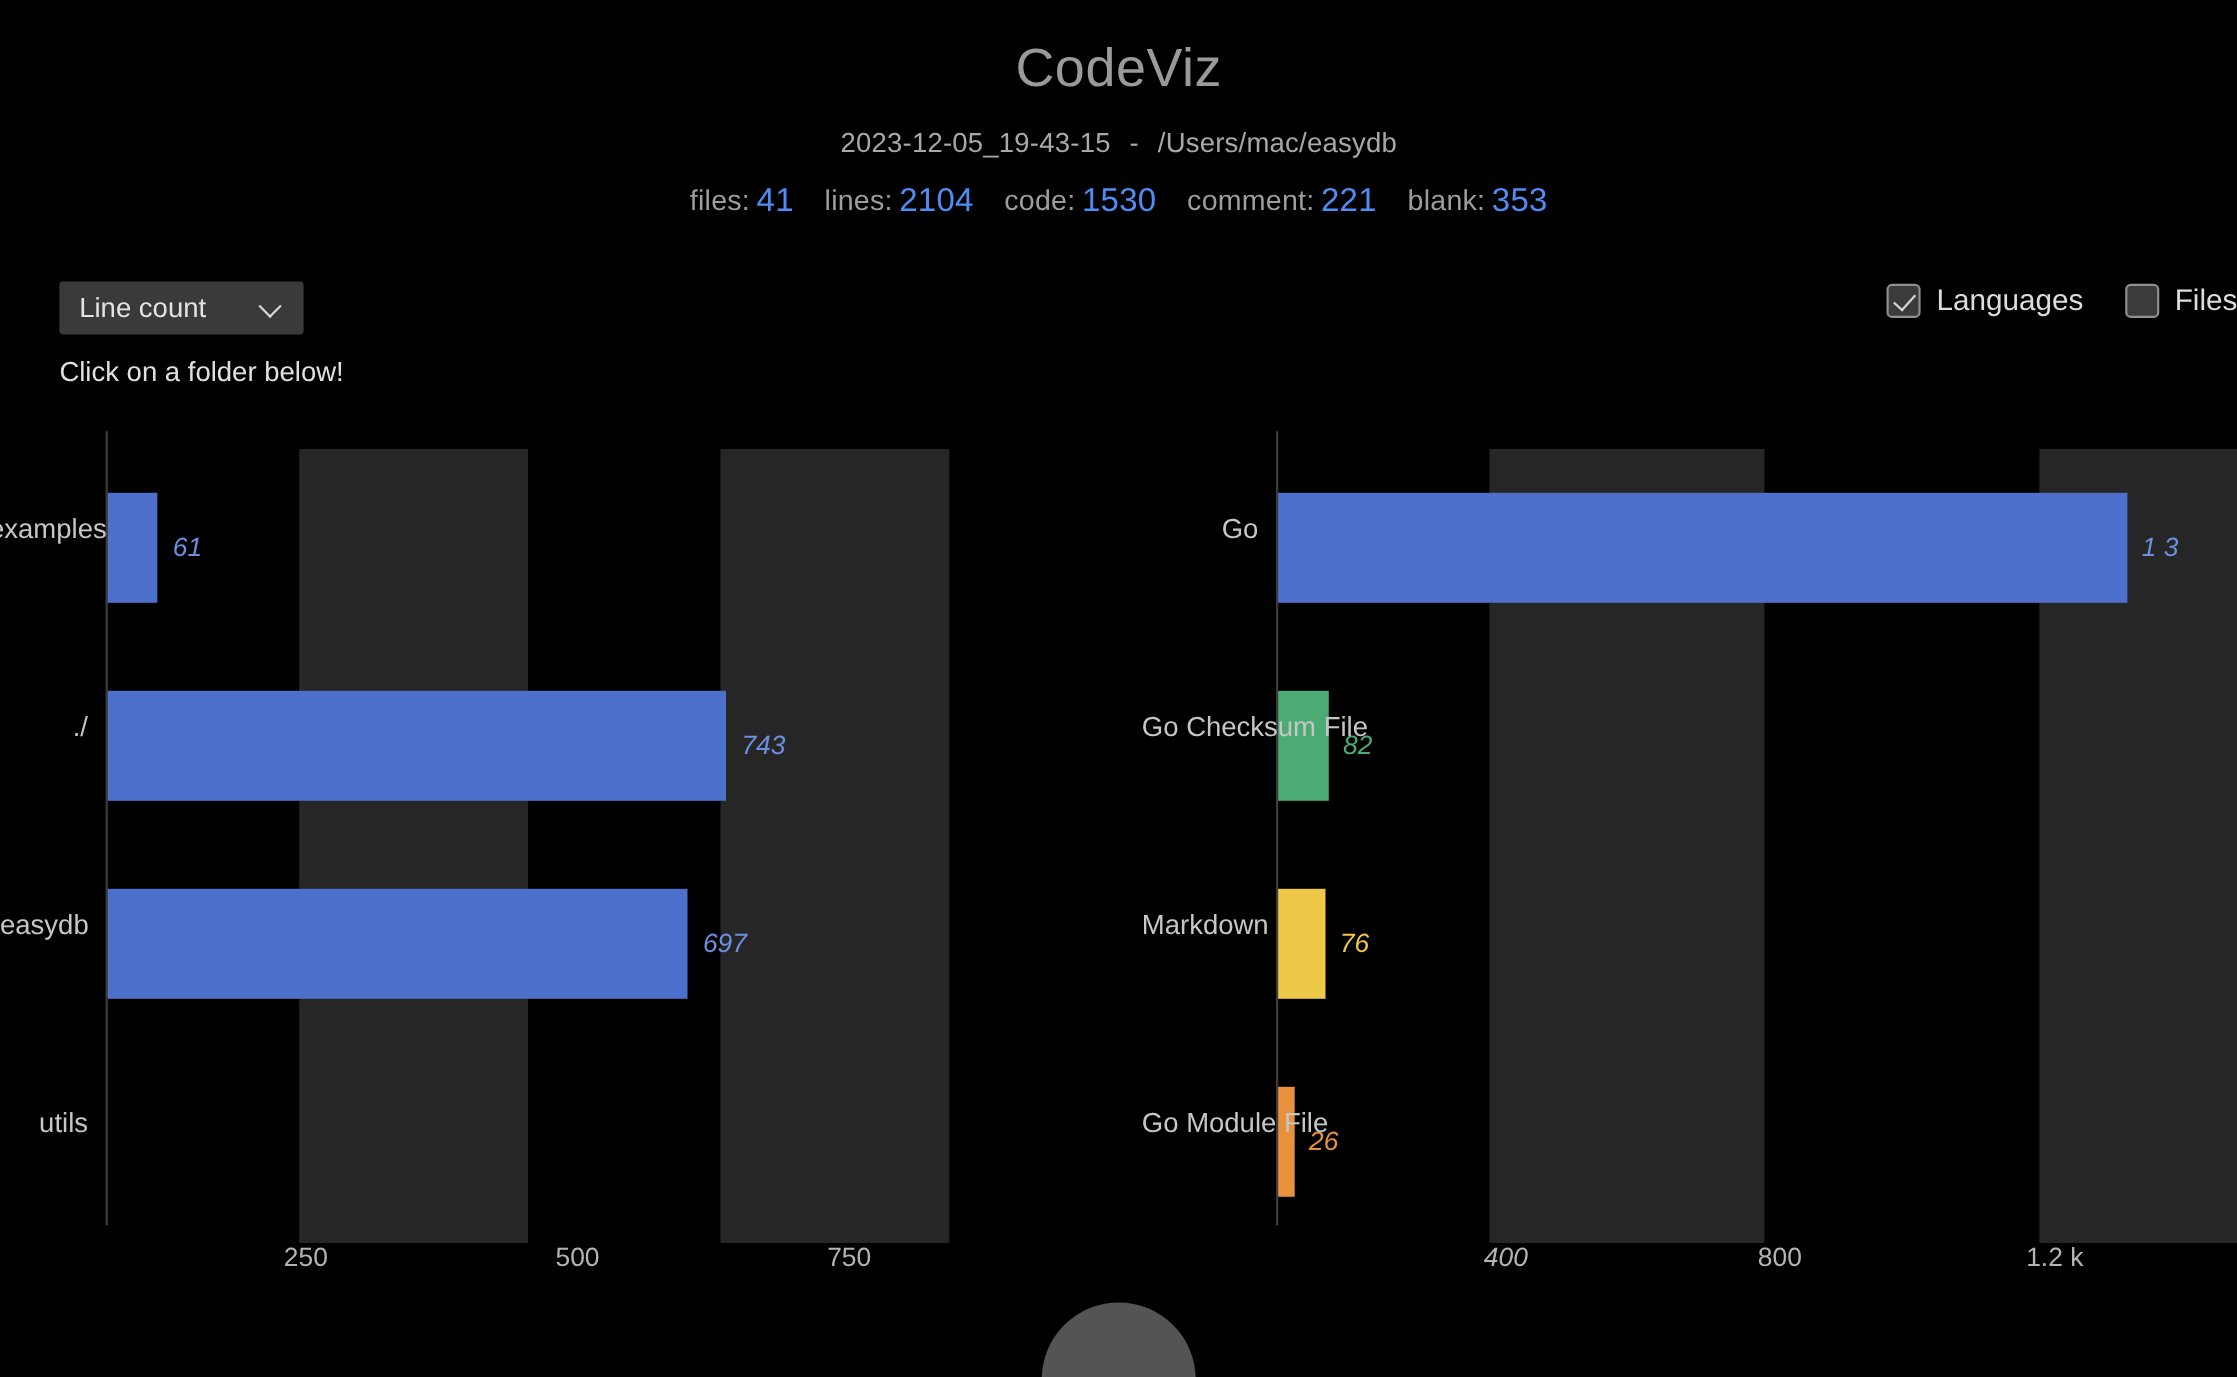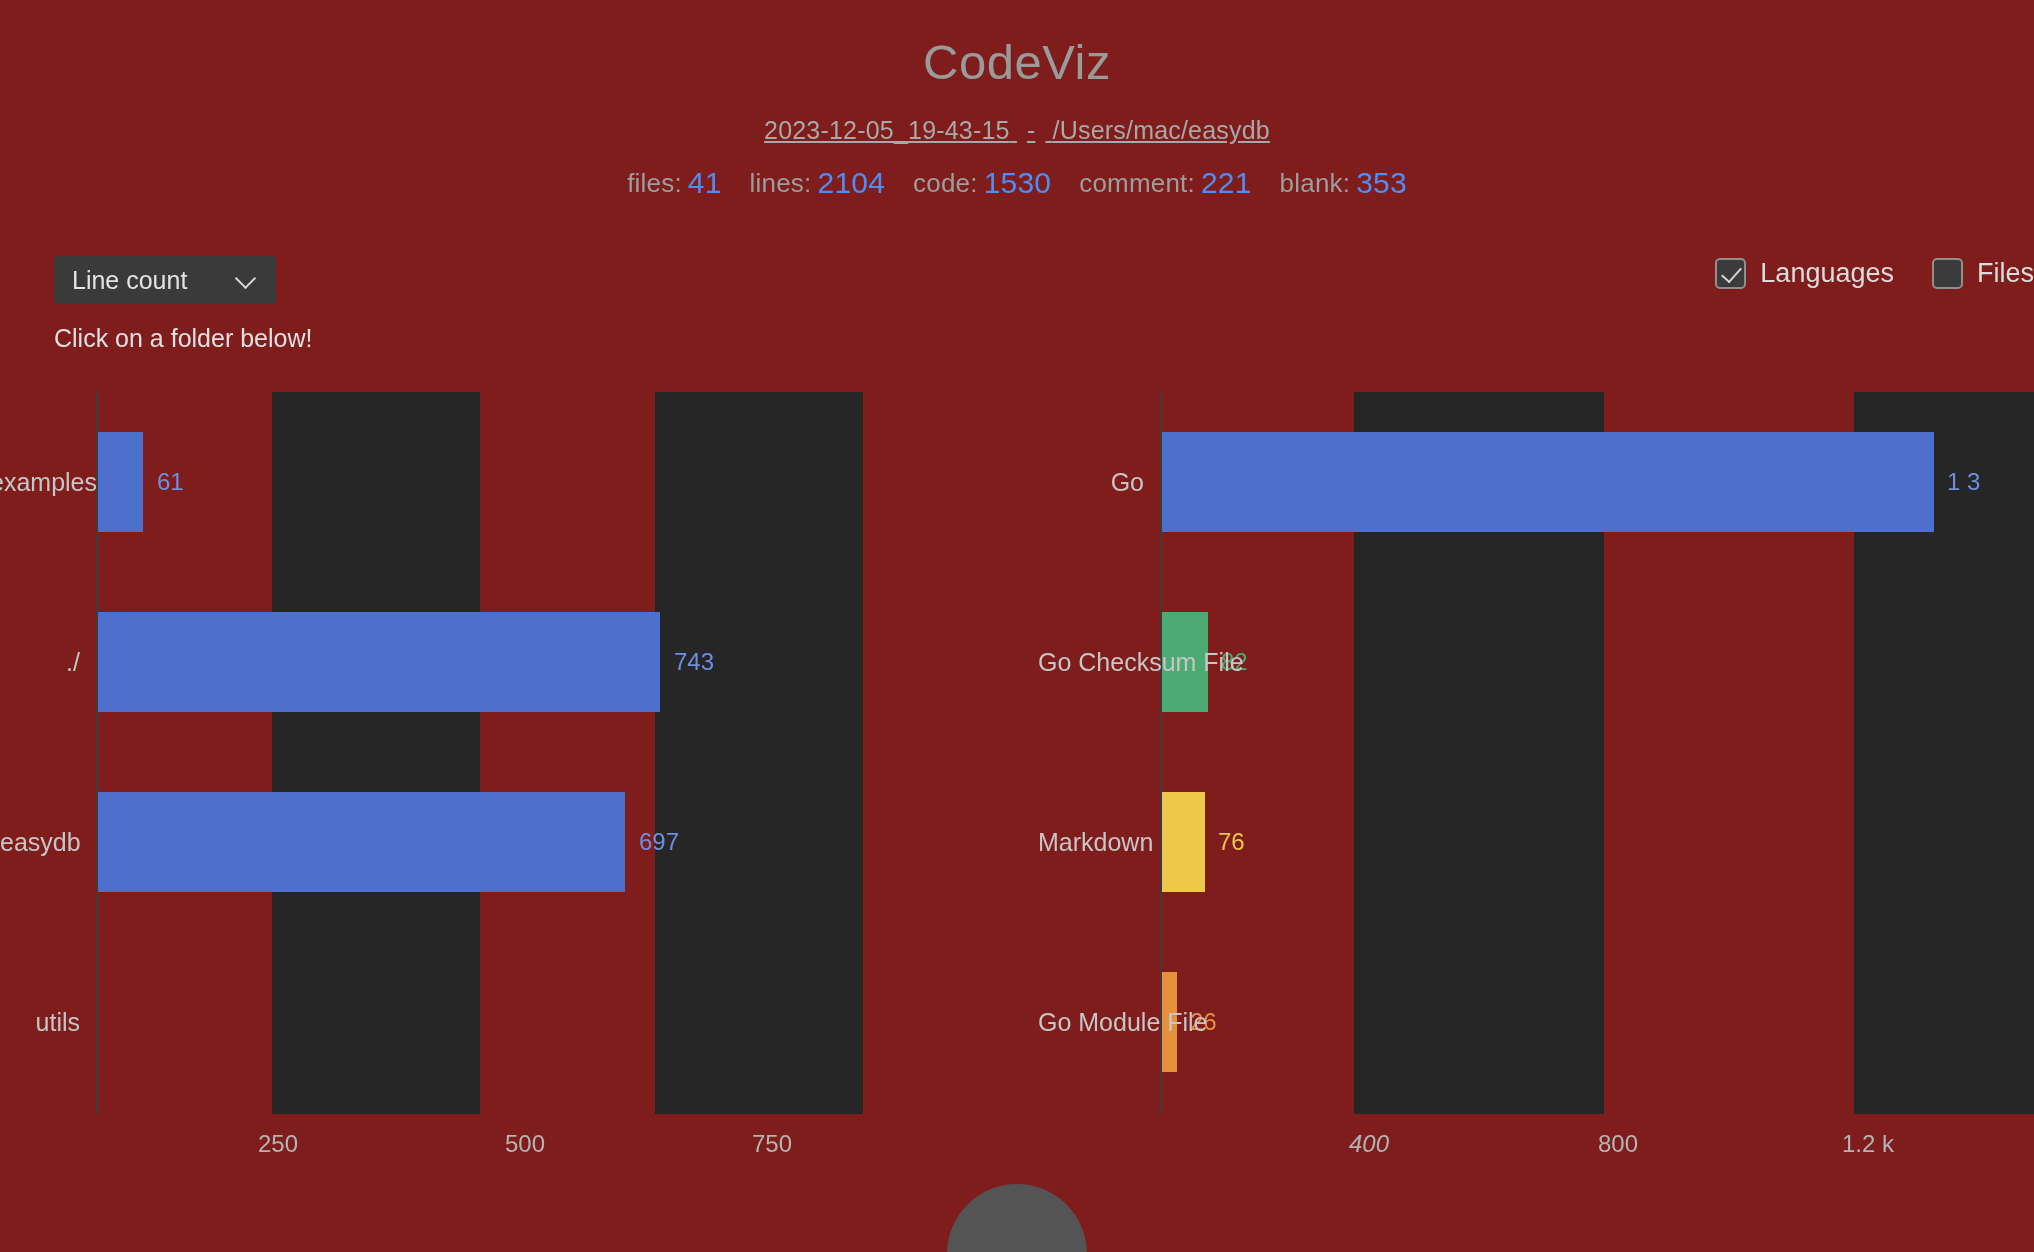--- a/index.html
+++ b/index.html
@@ -10,41 +10,40 @@
     background: #1e1e1e;
     overflow: hidden;
     font-family: "Liberation Sans", sans-serif;
     -webkit-font-smoothing: antialiased;
   }
 
   .app {
     position: relative;
     width: 2034px;
     height: 1252px;
-    background: #7f1d1d;
+    background: #000000;
   }
 
   
   .app-title {
     text-align: center;
     font-size: 49px;
     font-weight: 400;
     color: #9a9a9a;
     letter-spacing: 0.5px;
     padding-top: 36px;
     line-height: 1.1;
   }
 
   .subtitle {
     text-align: center;
     font-size: 25px;
     color: #a8a8a8;
     margin-top: 26px;
     letter-spacing: 0.2px;
-    text-decoration: underline;
   }
   .subtitle .sep { padding: 0 10px; }
 
   .stats {
     text-align: center;
     margin-top: 21px;
     font-size: 26px;
     color: #9d9d9d;
     letter-spacing: 0.2px;
   }
@@ -159,23 +158,24 @@
   .chart {
     position: absolute;
     top: 0;
     height: 760px;
   }
   .chart.left  { left: 0px;    width: 1038px; }
   .chart.right { left: 1038px; width: 996px; }
 
   .plot {
     position: absolute;
-    top: 0;
+    top: 16px;
     height: 722px;
     overflow: hidden;
+    font-style: italic;
   }
   .chart.left  .plot { left: 97px;  right: 38px; }
   .chart.right .plot { left: 123px; right: 0px; }
 
   
   .band {
     position: absolute;
     top: 0;
     height: 722px;
     background: #262626;

